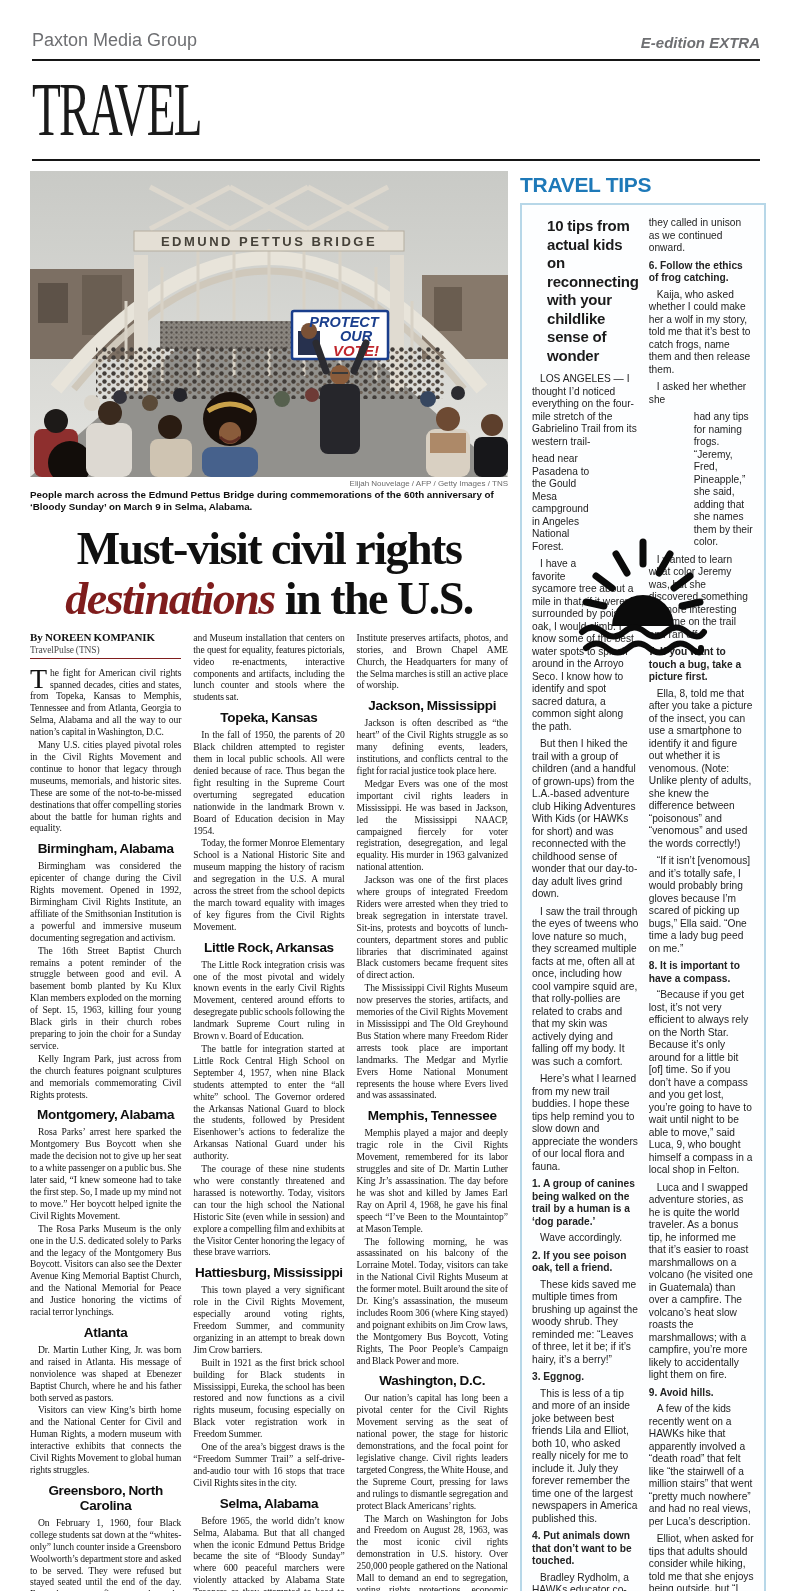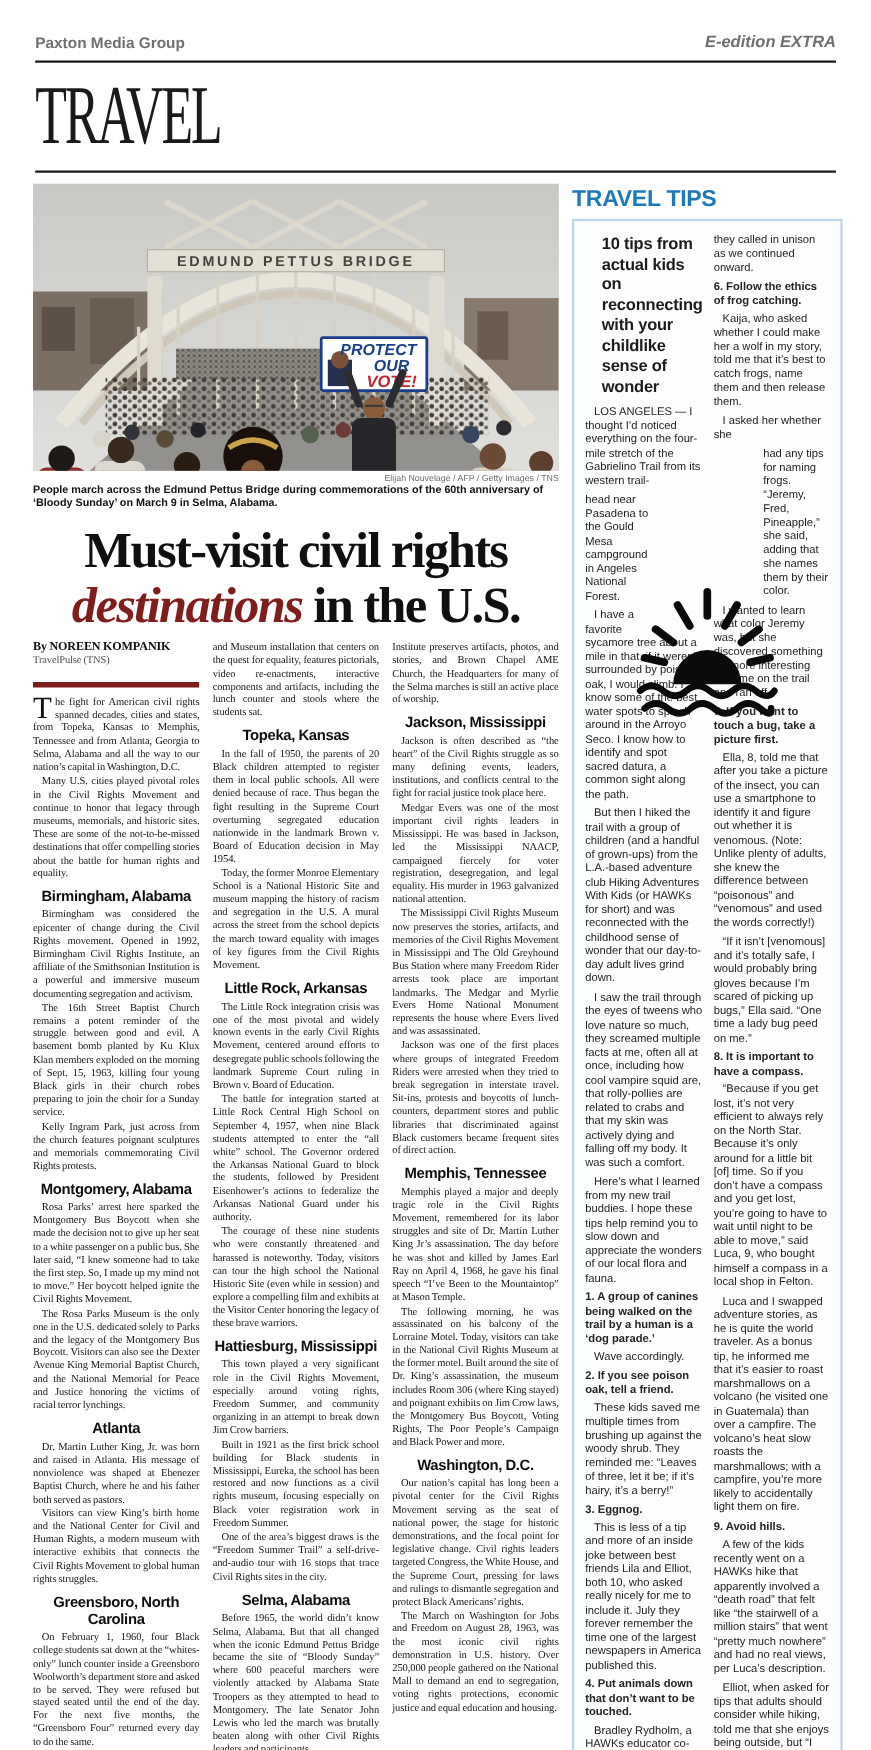--- a/index.html
+++ b/index.html
@@ -2,47 +2,47 @@
 <html><head>
 <meta charset="utf-8">
 <style>
   html,body{margin:0;padding:0;}
   body{
     width:792px;height:1591px;overflow:hidden;position:relative;
     background:#ffffff;font-family:"Liberation Sans",sans-serif;color:#141414;
   }
   
   .masthead{display:flex;justify-content:space-between;align-items:flex-end;padding:30px 32px 8px 32px;}
-  .pub{font-size:14px;color:#6e6f72;font-weight:bold;}
+  .pub{font-size:18px;color:#6e6f72;}
   .edition{font-size:15px;color:#6e6f72;font-weight:bold;font-style:italic;}
   .rule1{margin:0 32px;border-top:2.5px solid #161616;}
   .section-title-wrap{padding:4px 32px 2px 32px;height:92px;}
   .section-title{
     font-family:"Liberation Serif",serif;font-size:76px;line-height:88px;letter-spacing:-3px;
     display:inline-block;transform:scaleX(.62);transform-origin:left center;color:#1a1a1a;
   }
   .rule2{margin:0 32px 10px 32px;border-top:2px solid #161616;}
 
   
   .content{display:flex;gap:12px;padding:0 30px;align-items:flex-start;}
   .article-area{width:478px;flex:0 0 478px;}
   .sidebar-area{width:246px;flex:0 0 246px;}
 
   
-  .photo{width:478px;height:261px;overflow:hidden;background:#cfcfcb;}
+  .photo{width:478px;height:306px;overflow:hidden;background:#cfcfcb;}
   .credit{font-size:8px;color:#6b6b6b;text-align:right;margin:2px 0 1px 0;}
   .caption{font-size:9.8px;font-weight:bold;line-height:12.4px;color:#111;}
 
   
   .headline{text-align:center;margin:10px 0 2px 0;font-family:"Liberation Serif",serif;font-weight:bold;}
   .headline .hl{font-size:46px;line-height:50px;letter-spacing:-1.5px;color:#101010;display:block;}
   .accent{color:#7f1d1d;font-style:italic;}
 
   
-  .byline{border-bottom:5px solid #7f1d1d;padding-bottom:12px;margin-bottom:8px;}
+  .byline{border-bottom:1px solid #7f1d1d;padding-bottom:1px;margin-bottom:8px;}
   .byline .author{font-size:11px;font-weight:bold;color:#111;}
   .byline .src{font-size:9.5px;color:#4a4a4a;margin-top:1px;}
 
   
   .columns{display:flex;gap:12px;margin-top:8px;}
   .col{width:151.3px;flex:0 0 151.3px;}
   .col, .col p{
     font-family:"Liberation Serif",serif;font-size:9.6px;line-height:11.9px;
     text-align:justify;letter-spacing:-0.1px;word-spacing:-0.4px;color:#151515;
   }
@@ -242,22 +242,22 @@
             <div class="sec-head">Selma, Alabama</div>
             <p>Before 1965, the world didn’t know Selma, Alabama. But that all changed when the iconic Edmund Pettus Bridge became the site of “Bloody Sunday” where 600 peaceful marchers were violently attacked by Alabama State Troopers as they attempted to head to Montgomery. The late Senator John Lewis who led the march was brutally beaten along with other Civil Rights leaders and participants.</p>
           </div>
         </div>
       <div class="col">
           <div>
             <p class="noind">Institute preserves artifacts, photos, and stories, and Brown Chapel AME Church, the Headquarters for many of the Selma marches is still an active place of worship.</p>
             <div class="sec-head">Jackson, Mississippi</div>
             <p>Jackson is often described as “the heart” of the Civil Rights struggle as so many defining events, leaders, institutions, and conflicts central to the fight for racial justice took place here.</p>
             <p>Medgar Evers was one of the most important civil rights leaders in Mississippi. He was based in Jackson, led the Mississippi NAACP, campaigned fiercely for voter registration, desegregation, and legal equality. His murder in 1963 galvanized national attention.</p>
+            <p>Jackson was one of the first places where groups of integrated Freedom Riders were arrested when they tried to break segregation in interstate travel. Sit-ins, protests and boycotts of lunch-counters, department stores and public libraries that discriminated against Black customers became frequent sites of direct action.</p>
             <p>The Mississippi Civil Rights Museum now preserves the stories, artifacts, and memories of the Civil Rights Movement in Mississippi and The Old Greyhound Bus Station where many Freedom Rider arrests took place are important landmarks. The Medgar and Myrlie Evers Home National Monument represents the house where Evers lived and was assassinated.</p>
-            <p>Jackson was one of the first places where groups of integrated Freedom Riders were arrested when they tried to break segregation in interstate travel. Sit-ins, protests and boycotts of lunch-counters, department stores and public libraries that discriminated against Black customers became frequent sites of direct action.</p>
             <div class="sec-head">Memphis, Tennessee</div>
             <p>Memphis played a major and deeply tragic role in the Civil Rights Movement, remembered for its labor struggles and site of Dr. Martin Luther King Jr’s assassination. The day before he was shot and killed by James Earl Ray on April 4, 1968, he gave his final speech “I’ve Been to the Mountaintop” at Mason Temple.</p>
             <p>The following morning, he was assassinated on his balcony of the Lorraine Motel. Today, visitors can take in the National Civil Rights Museum at the former motel. Built around the site of Dr. King’s assassination, the museum includes Room 306 (where King stayed) and poignant exhibits on Jim Crow laws, the Montgomery Bus Boycott, Voting Rights, The Poor People’s Campaign and Black Power and more.</p>
             <div class="sec-head">Washington, D.C.</div>
             <p>Our nation’s capital has long been a pivotal center for the Civil Rights Movement serving as the seat of national power, the stage for historic demonstrations, and the focal point for legislative change. Civil rights leaders targeted Congress, the White House, and the Supreme Court, pressing for laws and rulings to dismantle segregation and protect Black Americans’ rights.</p>
             <p>The March on Washington for Jobs and Freedom on August 28, 1963, was the most iconic civil rights demonstration in U.S. history. Over 250,000 people gathered on the National Mall to demand an end to segregation, voting rights protections, economic justice and equal education and housing.</p>
           </div>
         </div>
     </div>
   </div>

